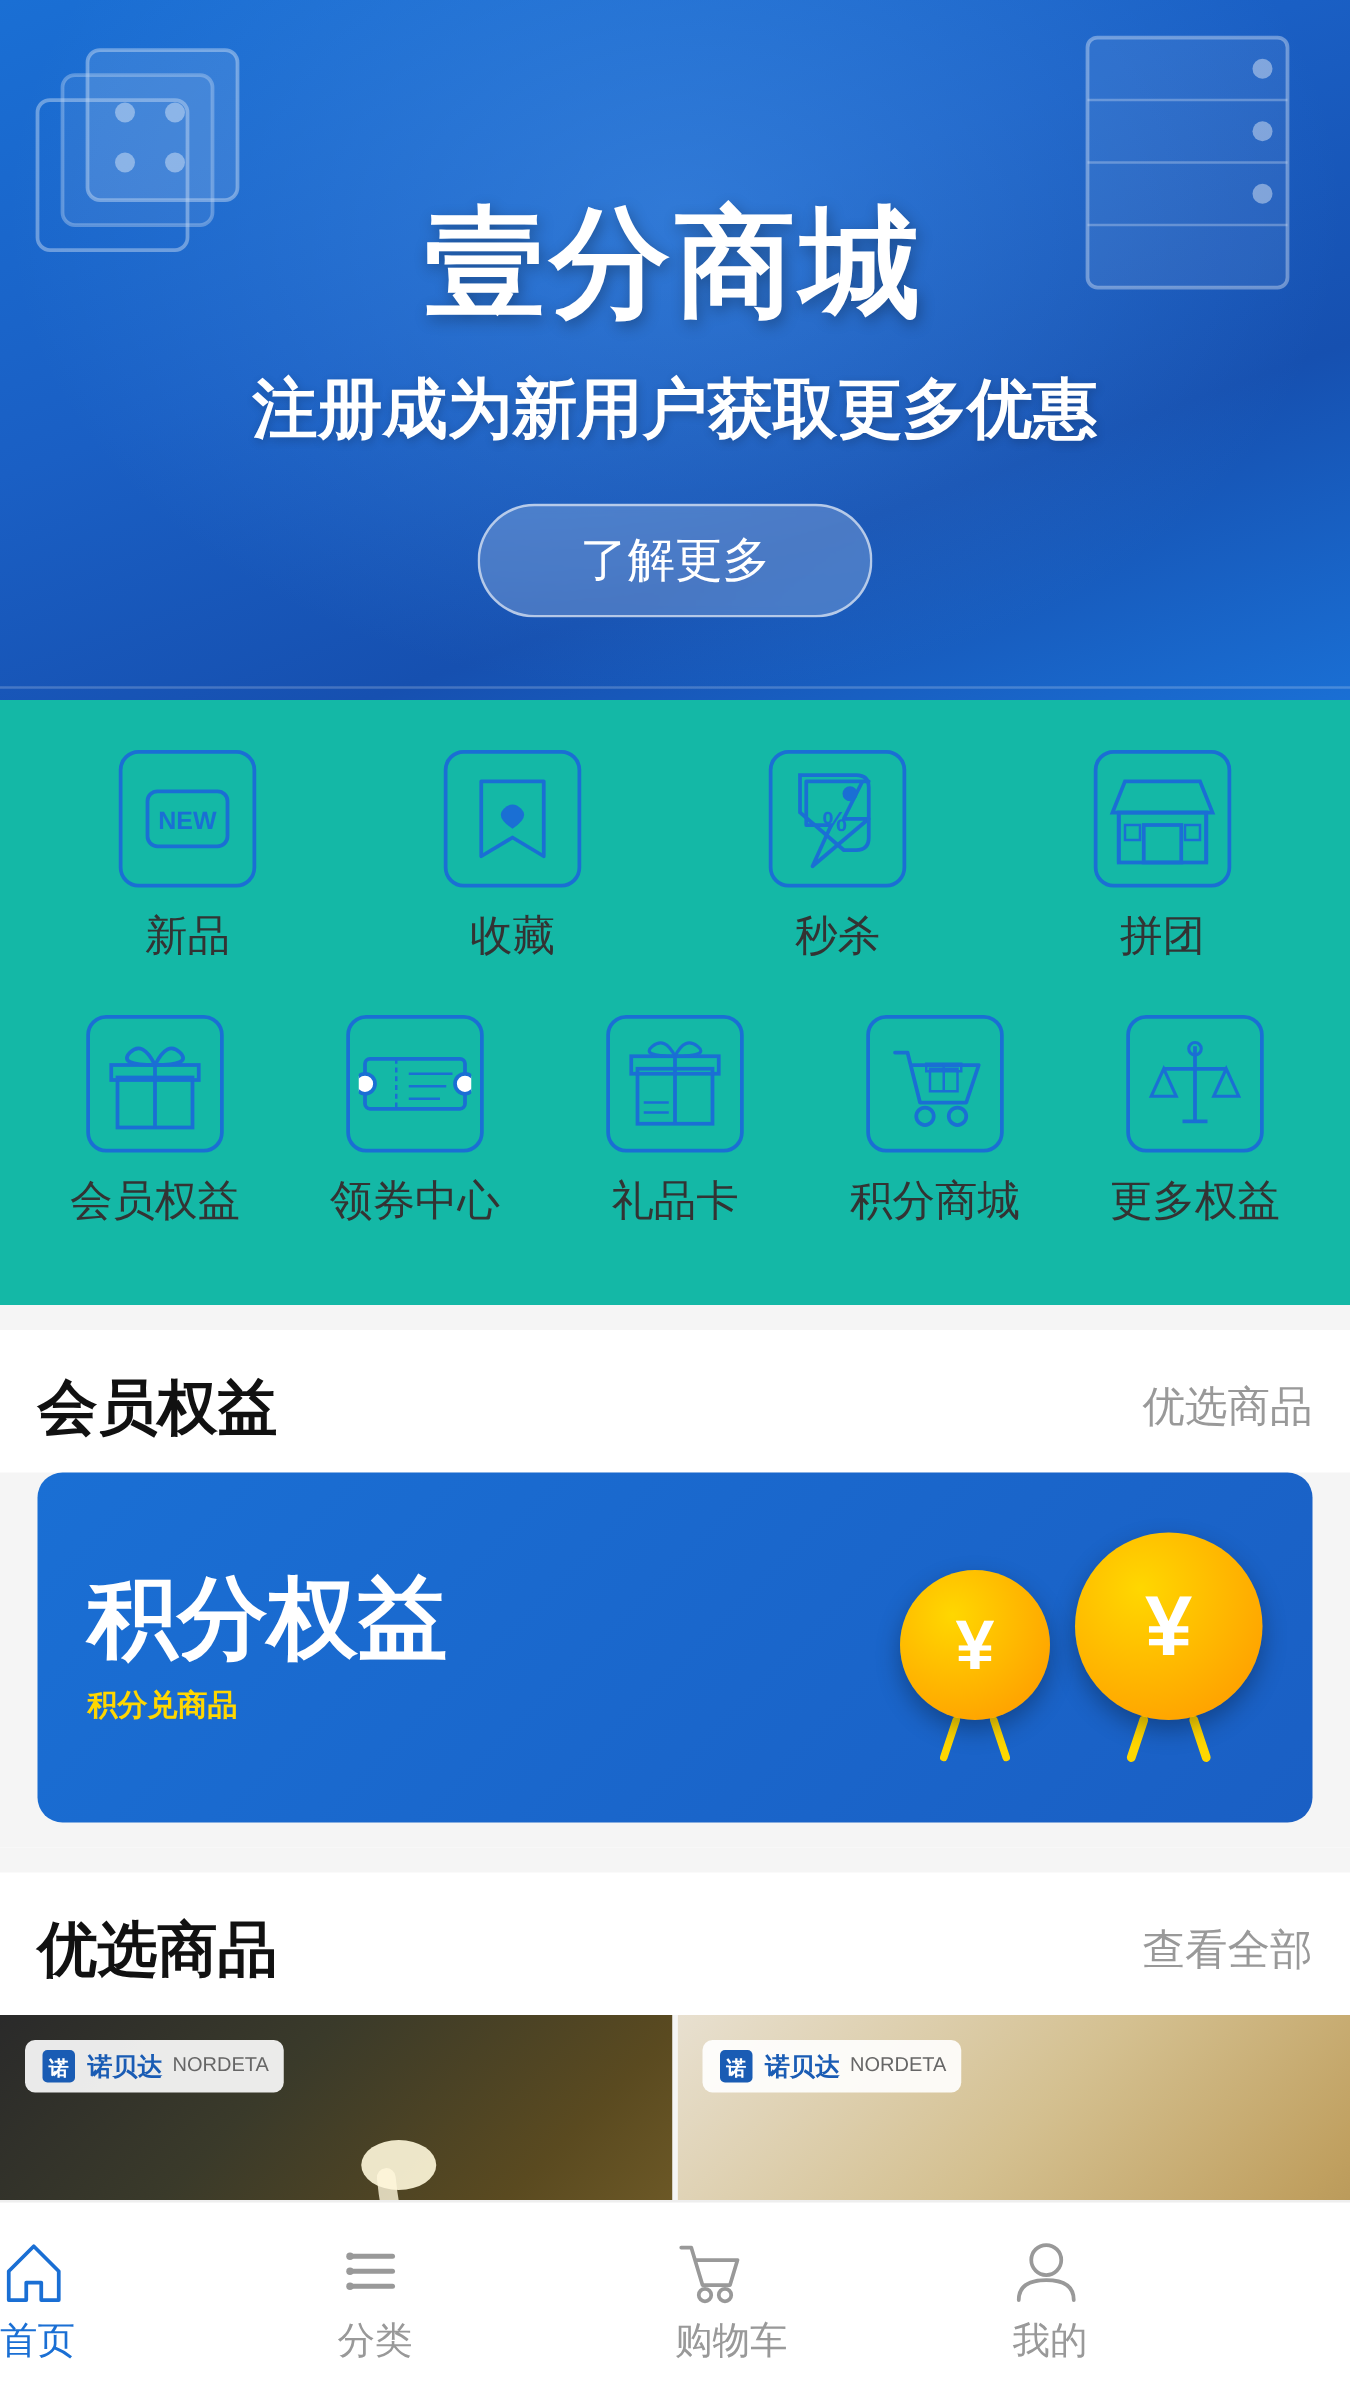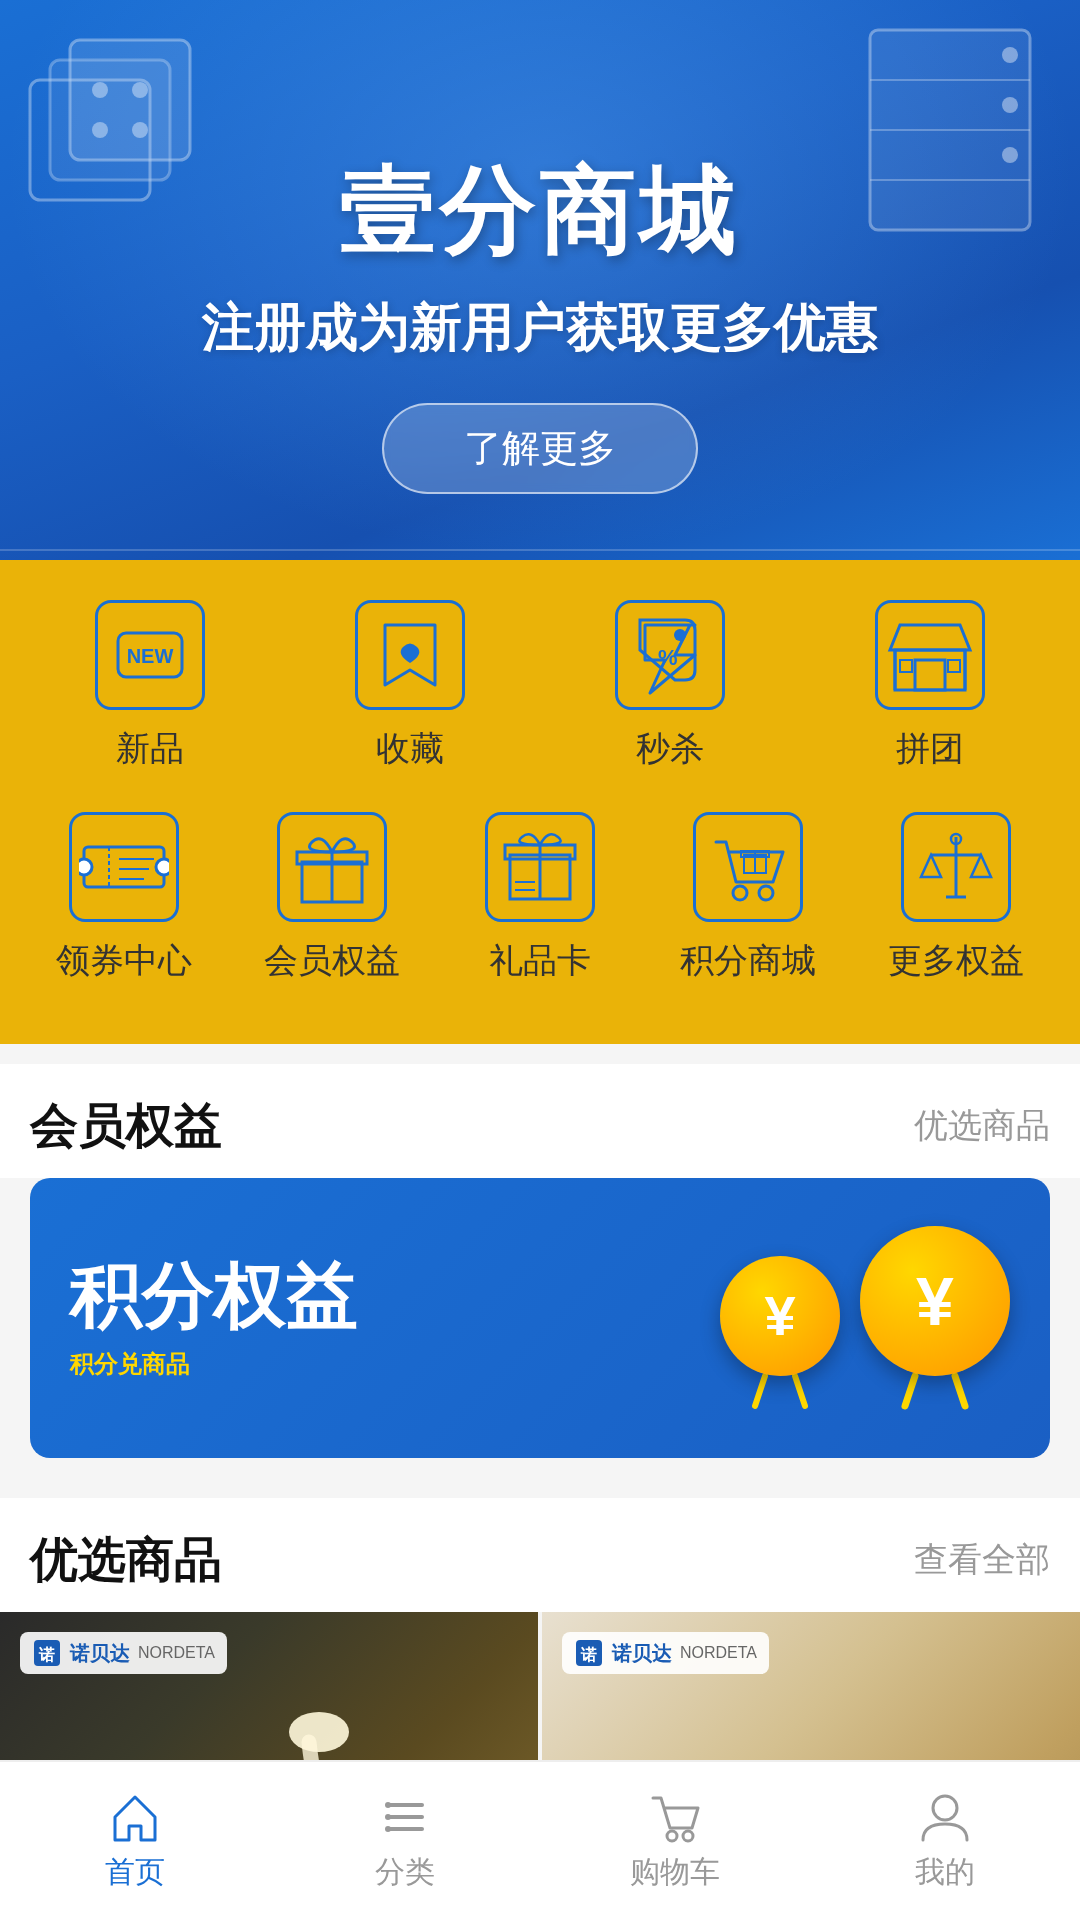--- a/index.html
+++ b/index.html
@@ -60,21 +60,21 @@
       font-size: 38px;
       font-weight: 500;
       position: relative;
       z-index: 2;
       cursor: pointer;
       backdrop-filter: blur(4px);
     }
 
     
     .icon-grid {
-      background: #eab308;
+      background: #14b8a6;
       padding: 40px 20px 20px;
     }
     .icon-row {
       display: flex;
       justify-content: space-around;
       margin-bottom: 40px;
     }
     .icon-item {
       display: flex;
       flex-direction: column;
@@ -229,21 +229,21 @@
       height: 160px;
       background: #fff;
       border-top: 2px solid #eee;
       display: flex;
       align-items: center;
     }
     .nav-item {
       flex: 1;
       display: flex;
       flex-direction: column;
-      align-items: center;
+      align-items: flex-start;
       justify-content: center;
       cursor: pointer;
       gap: 8px;
     }
     .nav-label {
       font-size: 30px;
       color: #999;
     }
     .nav-label.active {
       color: #1a6fd4;
@@ -348,45 +348,45 @@
         </svg>
       </div>
       <span class="icon-label">拼团</span>
     </div>
   </div>
 
   <div class="icon-row">
 
     <div class="icon-item">
       <div class="icon-box">
+        <svg width="80" height="80" viewBox="0 0 80 80">
+
+          <rect x="10" y="35" width="60" height="40" fill="none" stroke="#1a6fd4" stroke-width="3"></rect>
+          <rect x="5" y="25" width="70" height="12" fill="none" stroke="#1a6fd4" stroke-width="3"></rect>
+          <line x1="40" y1="25" x2="40" y2="75" stroke="#1a6fd4" stroke-width="3"></line>
+          <path d="M40 25 Q30 5 20 15 Q10 25 40 25" fill="none" stroke="#1a6fd4" stroke-width="3"></path>
+          <path d="M40 25 Q50 5 60 15 Q70 25 40 25" fill="none" stroke="#1a6fd4" stroke-width="3"></path>
+        </svg>
+      </div>
+      <span class="icon-label">会员权益</span>
+    </div>
+
+    <div class="icon-item">
+      <div class="icon-box">
         <svg width="90" height="60" viewBox="0 0 90 60">
           <rect x="5" y="10" width="80" height="40" rx="4" fill="none" stroke="#1a6fd4" stroke-width="3"></rect>
           <circle cx="5" cy="30" r="8" fill="#fff" stroke="#1a6fd4" stroke-width="3"></circle>
           <circle cx="85" cy="30" r="8" fill="#fff" stroke="#1a6fd4" stroke-width="3"></circle>
           <line x1="30" y1="10" x2="30" y2="50" stroke="#1a6fd4" stroke-width="2" stroke-dasharray="4,3"></line>
           <line x1="40" y1="22" x2="75" y2="22" stroke="#1a6fd4" stroke-width="2"></line>
           <line x1="40" y1="32" x2="70" y2="32" stroke="#1a6fd4" stroke-width="2"></line>
           <line x1="40" y1="42" x2="65" y2="42" stroke="#1a6fd4" stroke-width="2"></line>
         </svg>
       </div>
       <span class="icon-label">领券中心</span>
-    </div>
-
-    <div class="icon-item">
-      <div class="icon-box">
-        <svg width="80" height="80" viewBox="0 0 80 80">
-
-          <rect x="10" y="35" width="60" height="40" fill="none" stroke="#1a6fd4" stroke-width="3"></rect>
-          <rect x="5" y="25" width="70" height="12" fill="none" stroke="#1a6fd4" stroke-width="3"></rect>
-          <line x1="40" y1="25" x2="40" y2="75" stroke="#1a6fd4" stroke-width="3"></line>
-          <path d="M40 25 Q30 5 20 15 Q10 25 40 25" fill="none" stroke="#1a6fd4" stroke-width="3"></path>
-          <path d="M40 25 Q50 5 60 15 Q70 25 40 25" fill="none" stroke="#1a6fd4" stroke-width="3"></path>
-        </svg>
-      </div>
-      <span class="icon-label">会员权益</span>
     </div>
 
     <div class="icon-item">
       <div class="icon-box">
         <svg width="80" height="80" viewBox="0 0 80 80">
           <rect x="10" y="28" width="60" height="44" fill="none" stroke="#1a6fd4" stroke-width="3"></rect>
           <rect x="5" y="18" width="70" height="14" fill="none" stroke="#1a6fd4" stroke-width="3"></rect>
           <line x1="40" y1="18" x2="40" y2="72" stroke="#1a6fd4" stroke-width="3"></line>
           <path d="M40 18 Q32 2 22 10 Q12 18 40 18" fill="none" stroke="#1a6fd4" stroke-width="2.5"></path>
           <path d="M40 18 Q48 2 58 10 Q68 18 40 18" fill="none" stroke="#1a6fd4" stroke-width="2.5"></path>

